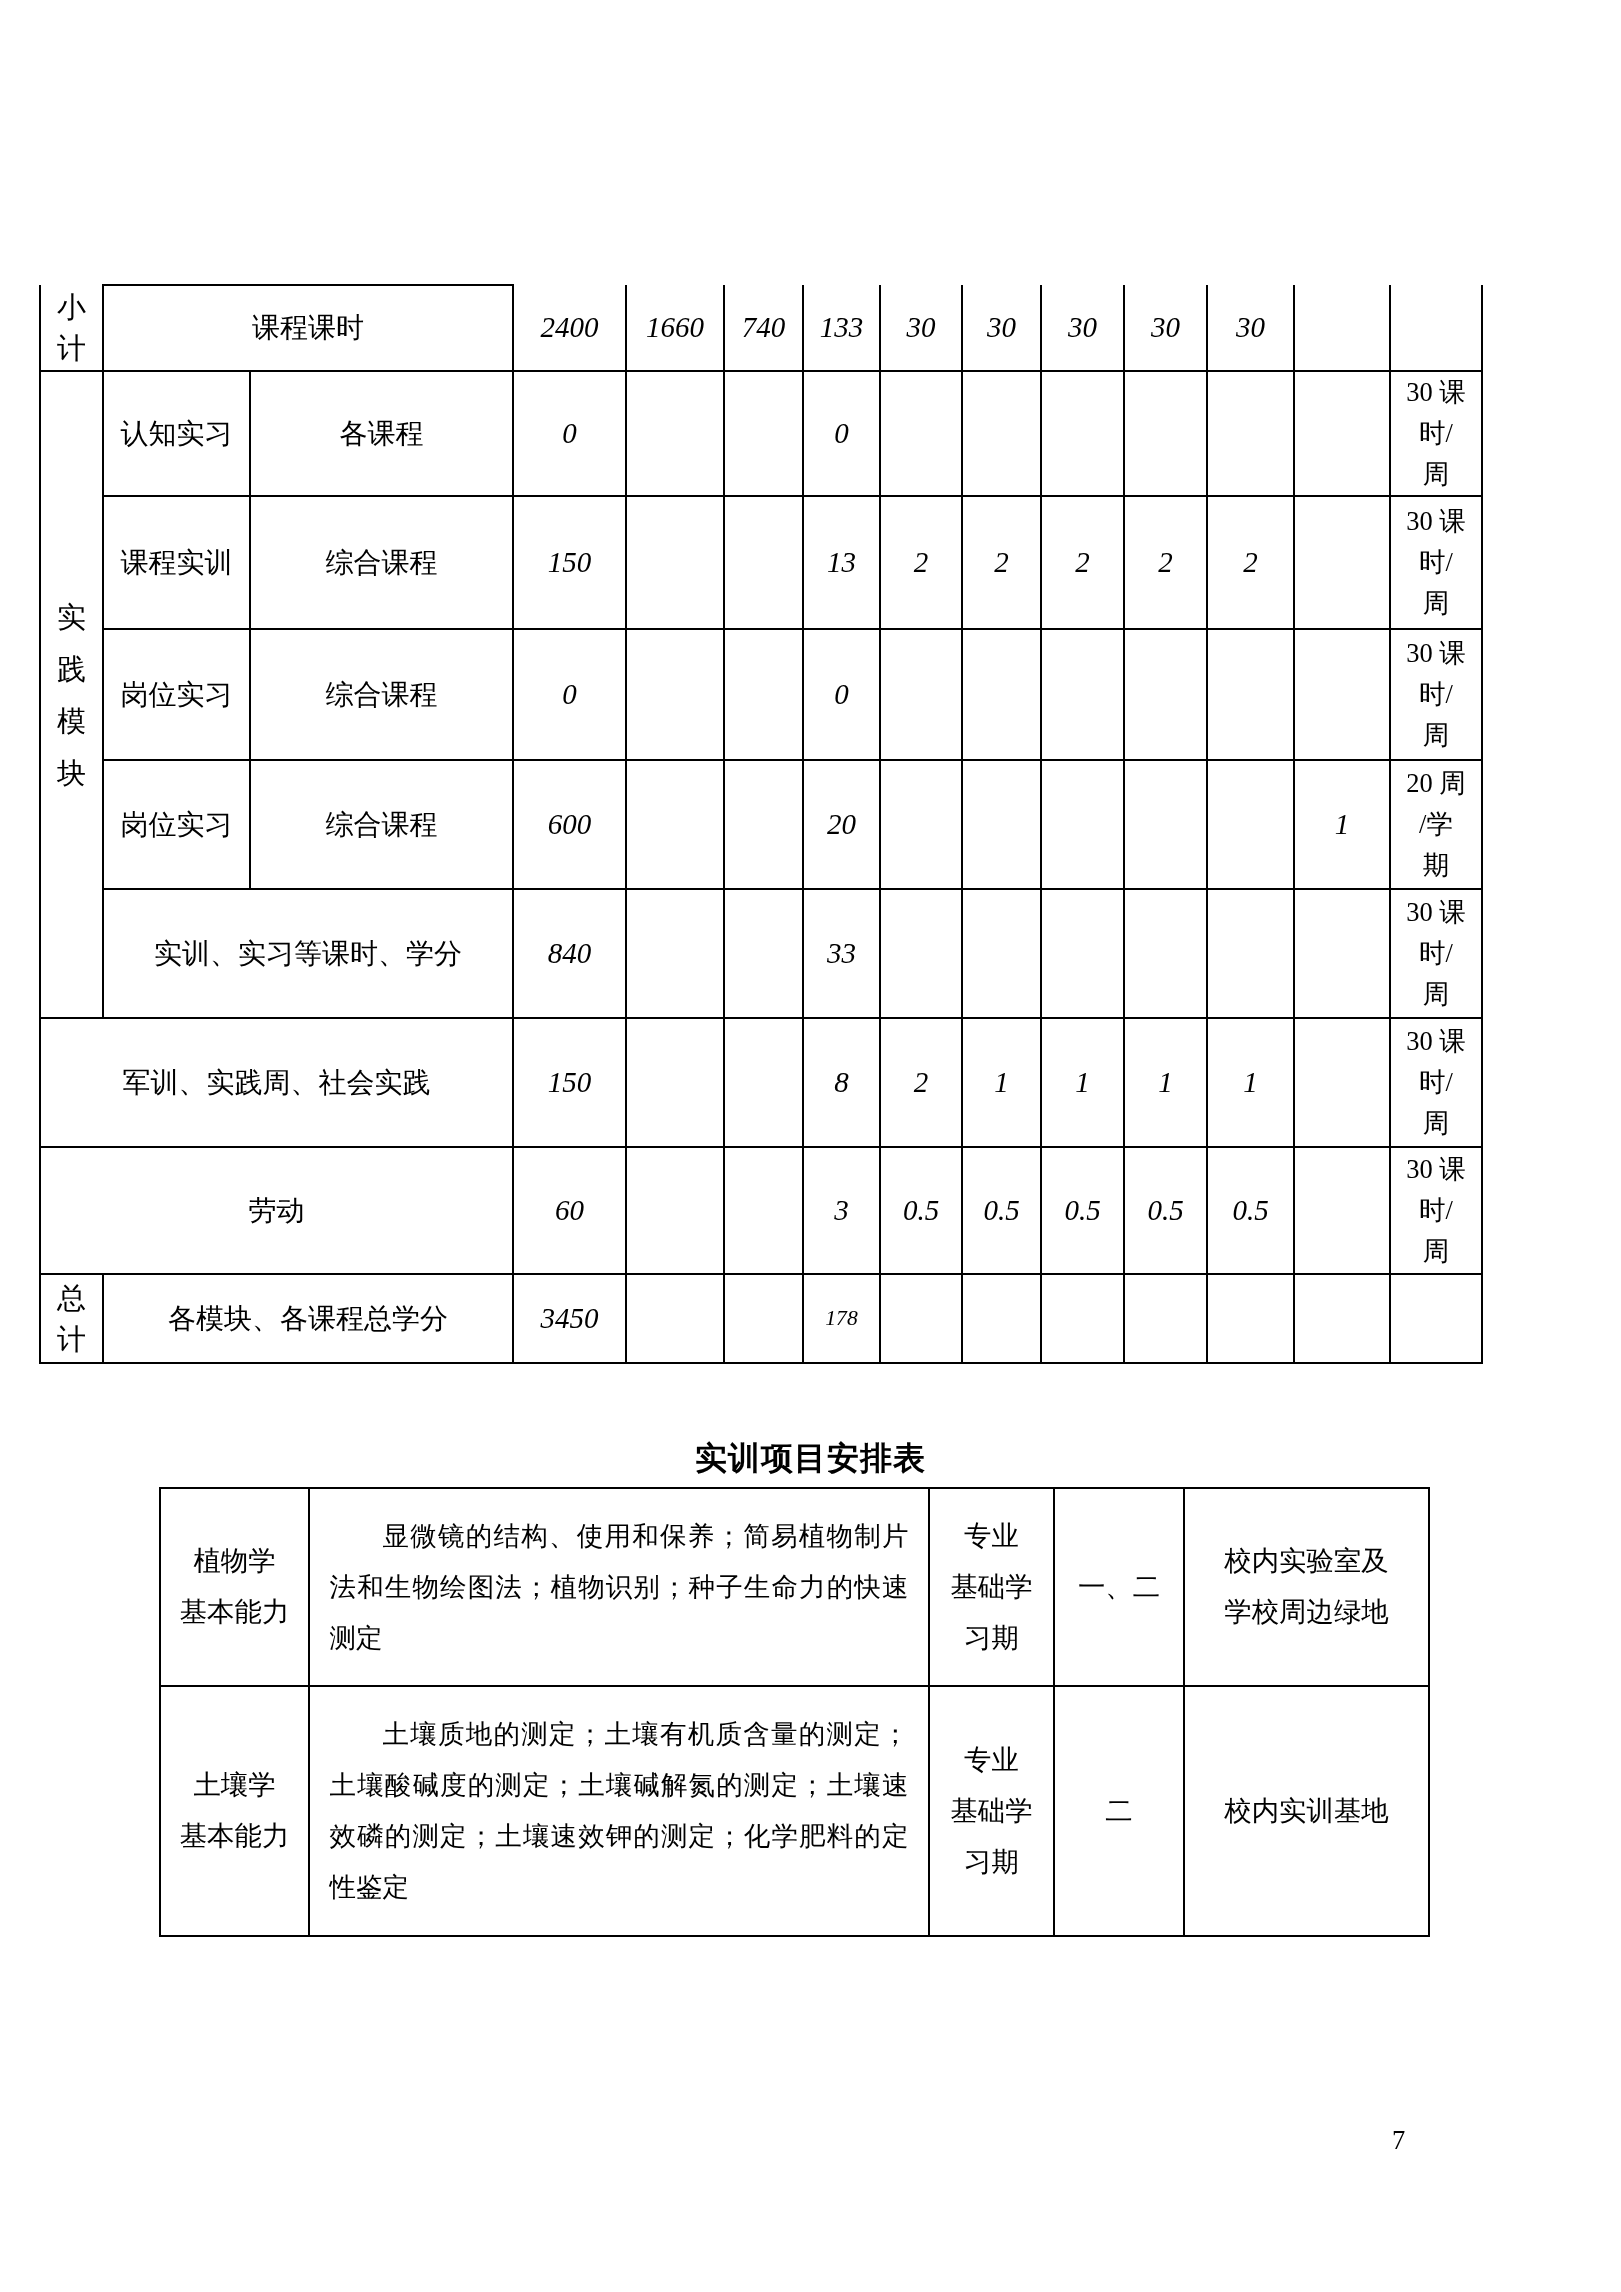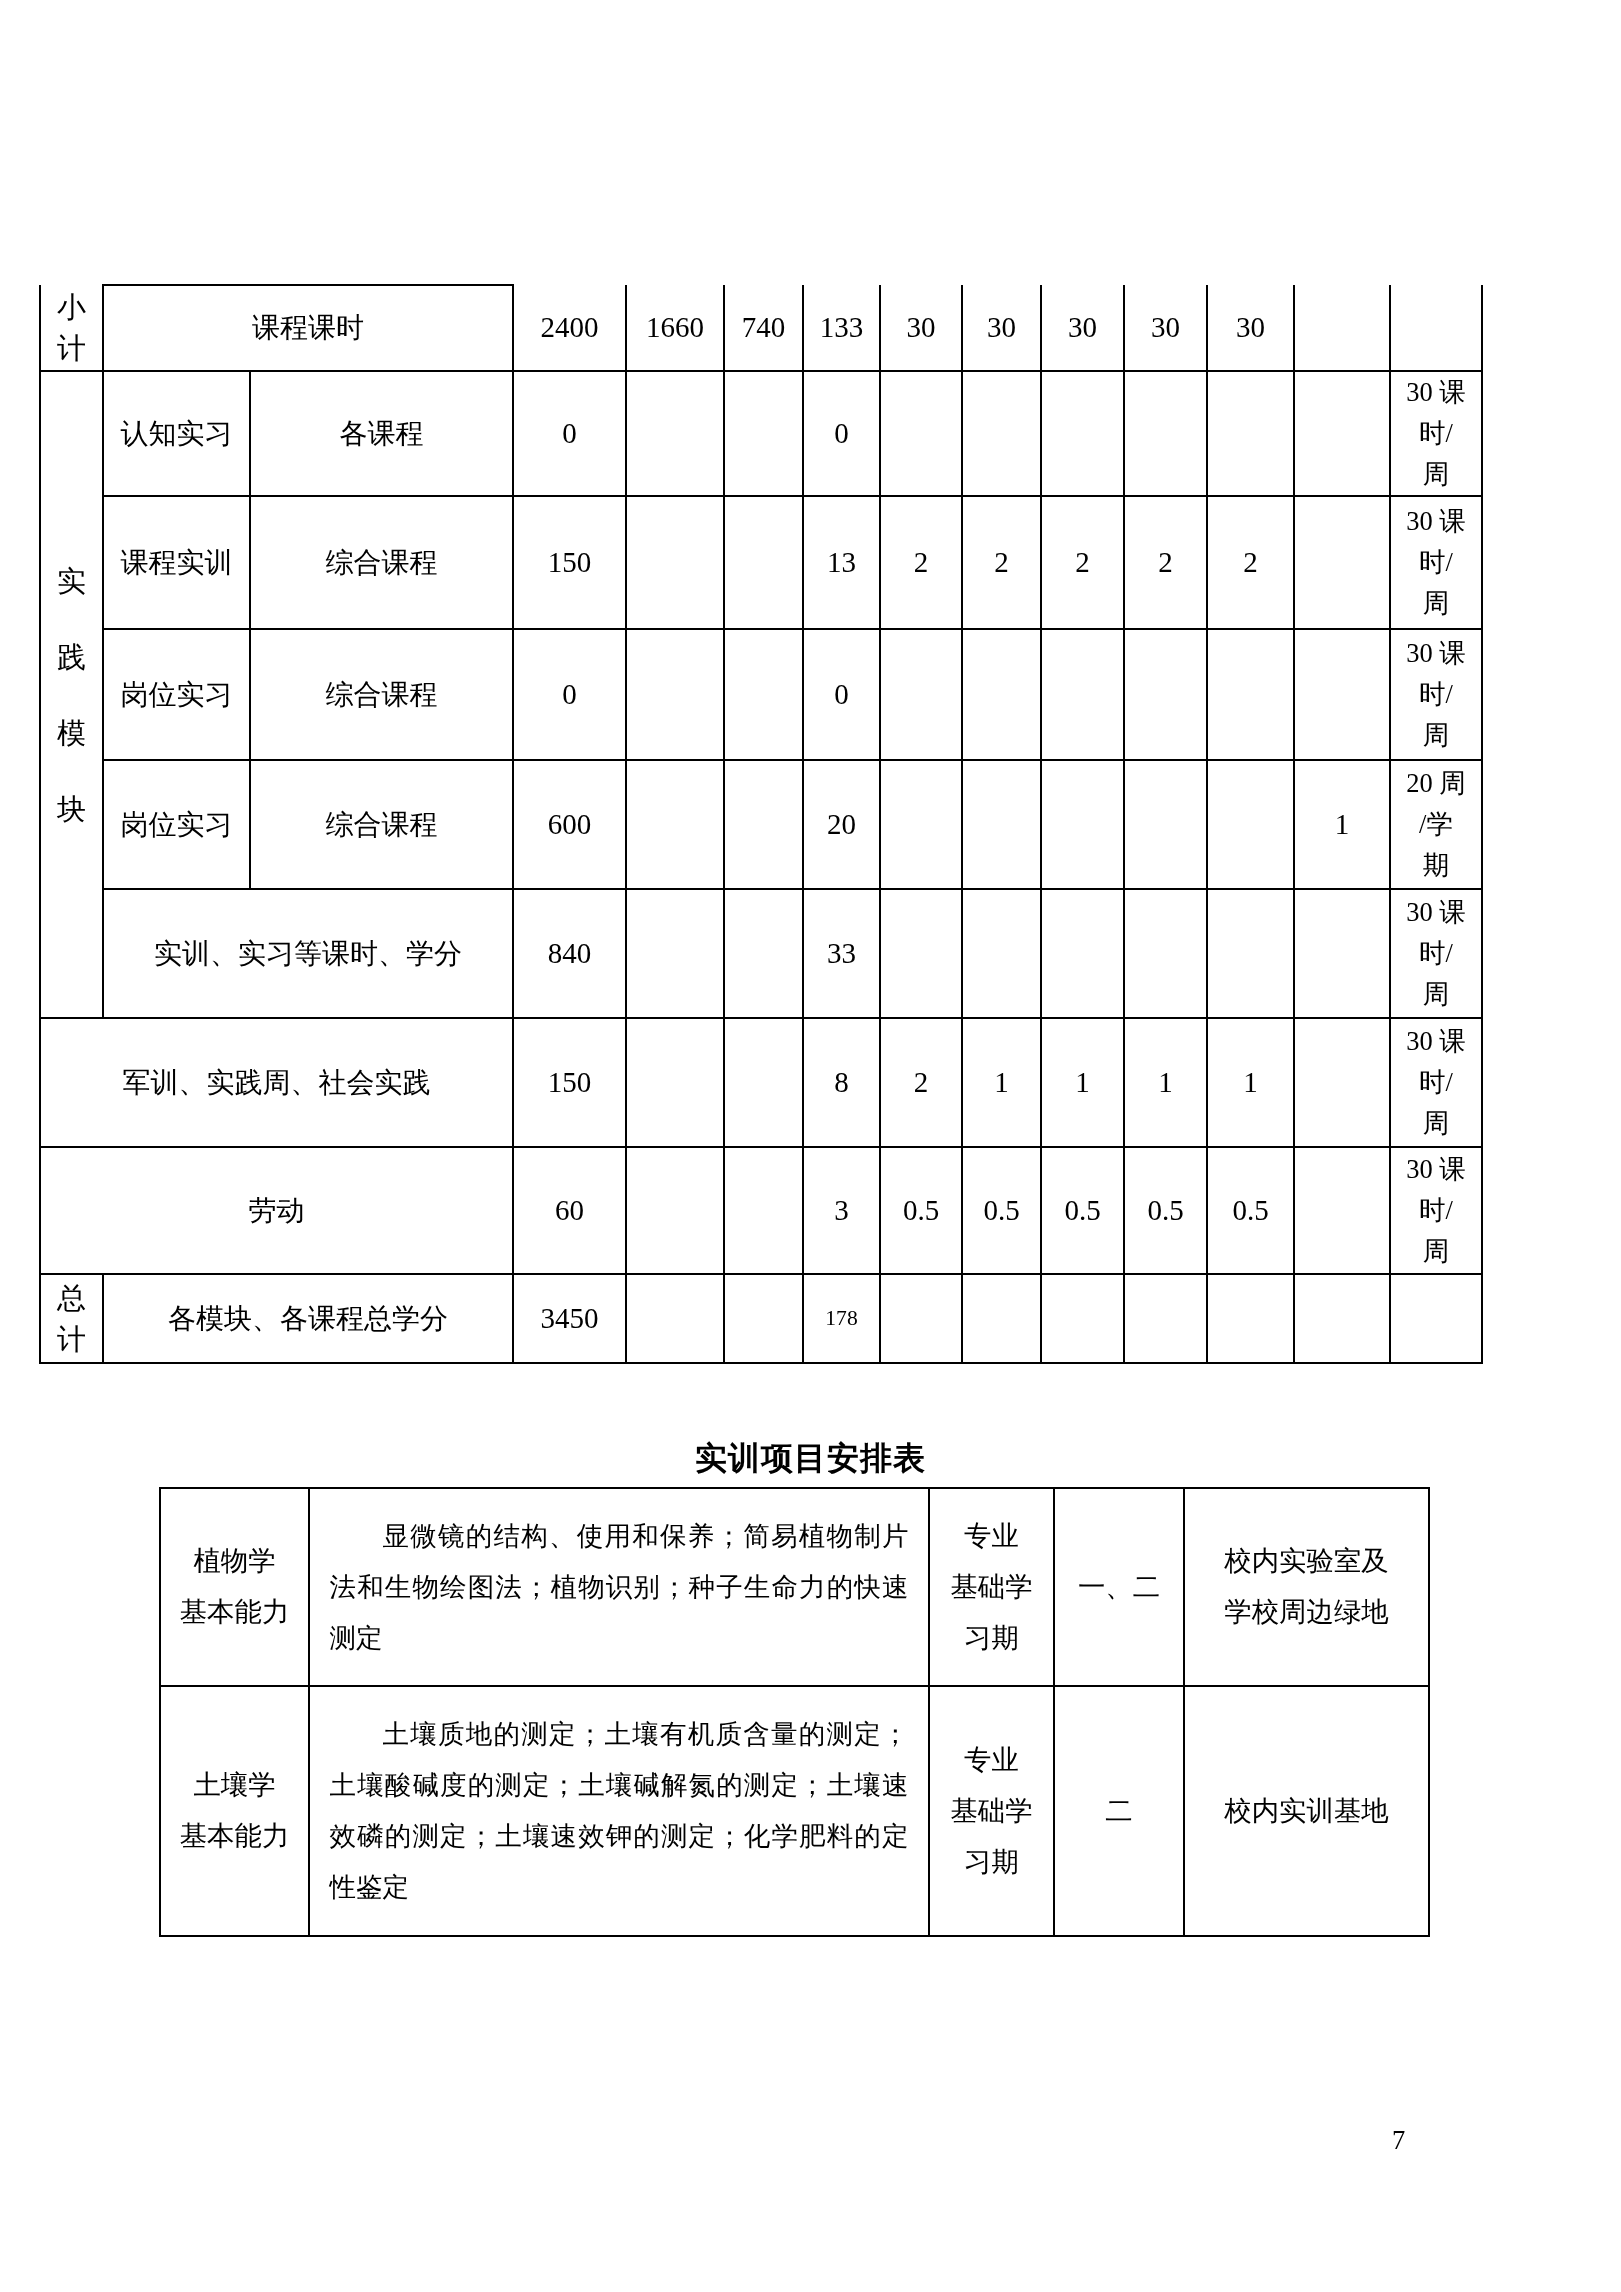--- a/index.html
+++ b/index.html
@@ -11,25 +11,25 @@
   #t1{
     position:absolute;left:39px;top:284px;
     border-collapse:collapse;table-layout:fixed;
   }
   #t1 td{
     border:2px solid #000;
     text-align:center;vertical-align:middle;
     font-size:28px;padding:0;overflow:hidden;
   }
   #t1 td.nt{border-top:none;}
-  #t1 td.num{font-size:29px;font-family:"Liberation Serif","DejaVu Serif",serif;}
+  #t1 td.num{font-size:29px;font-family:"Liberation Serif","DejaVu Serif",serif;font-style:italic;}
   #t1 td.small{font-size:21.6px;border-radius:15px;}
   #t1 td.note{font-size:26.5px;line-height:41px;white-space:pre-line;margin-left:24px;}
   .vwrap{width:35px;margin:0 auto;word-break:break-all;line-height:41px;font-size:29px;}
-  .vwrap.tall{line-height:76px;}
+  .vwrap.tall{line-height:52px;}
   
   .t2title{
     position:absolute;left:0;top:1437px;width:1621px;
     text-align:center;font-size:32px;font-weight:bold;letter-spacing:1px;
   }
   
   #t2{
     position:absolute;left:159px;top:1487px;width:1270px;
     border-collapse:collapse;table-layout:fixed;
   }

